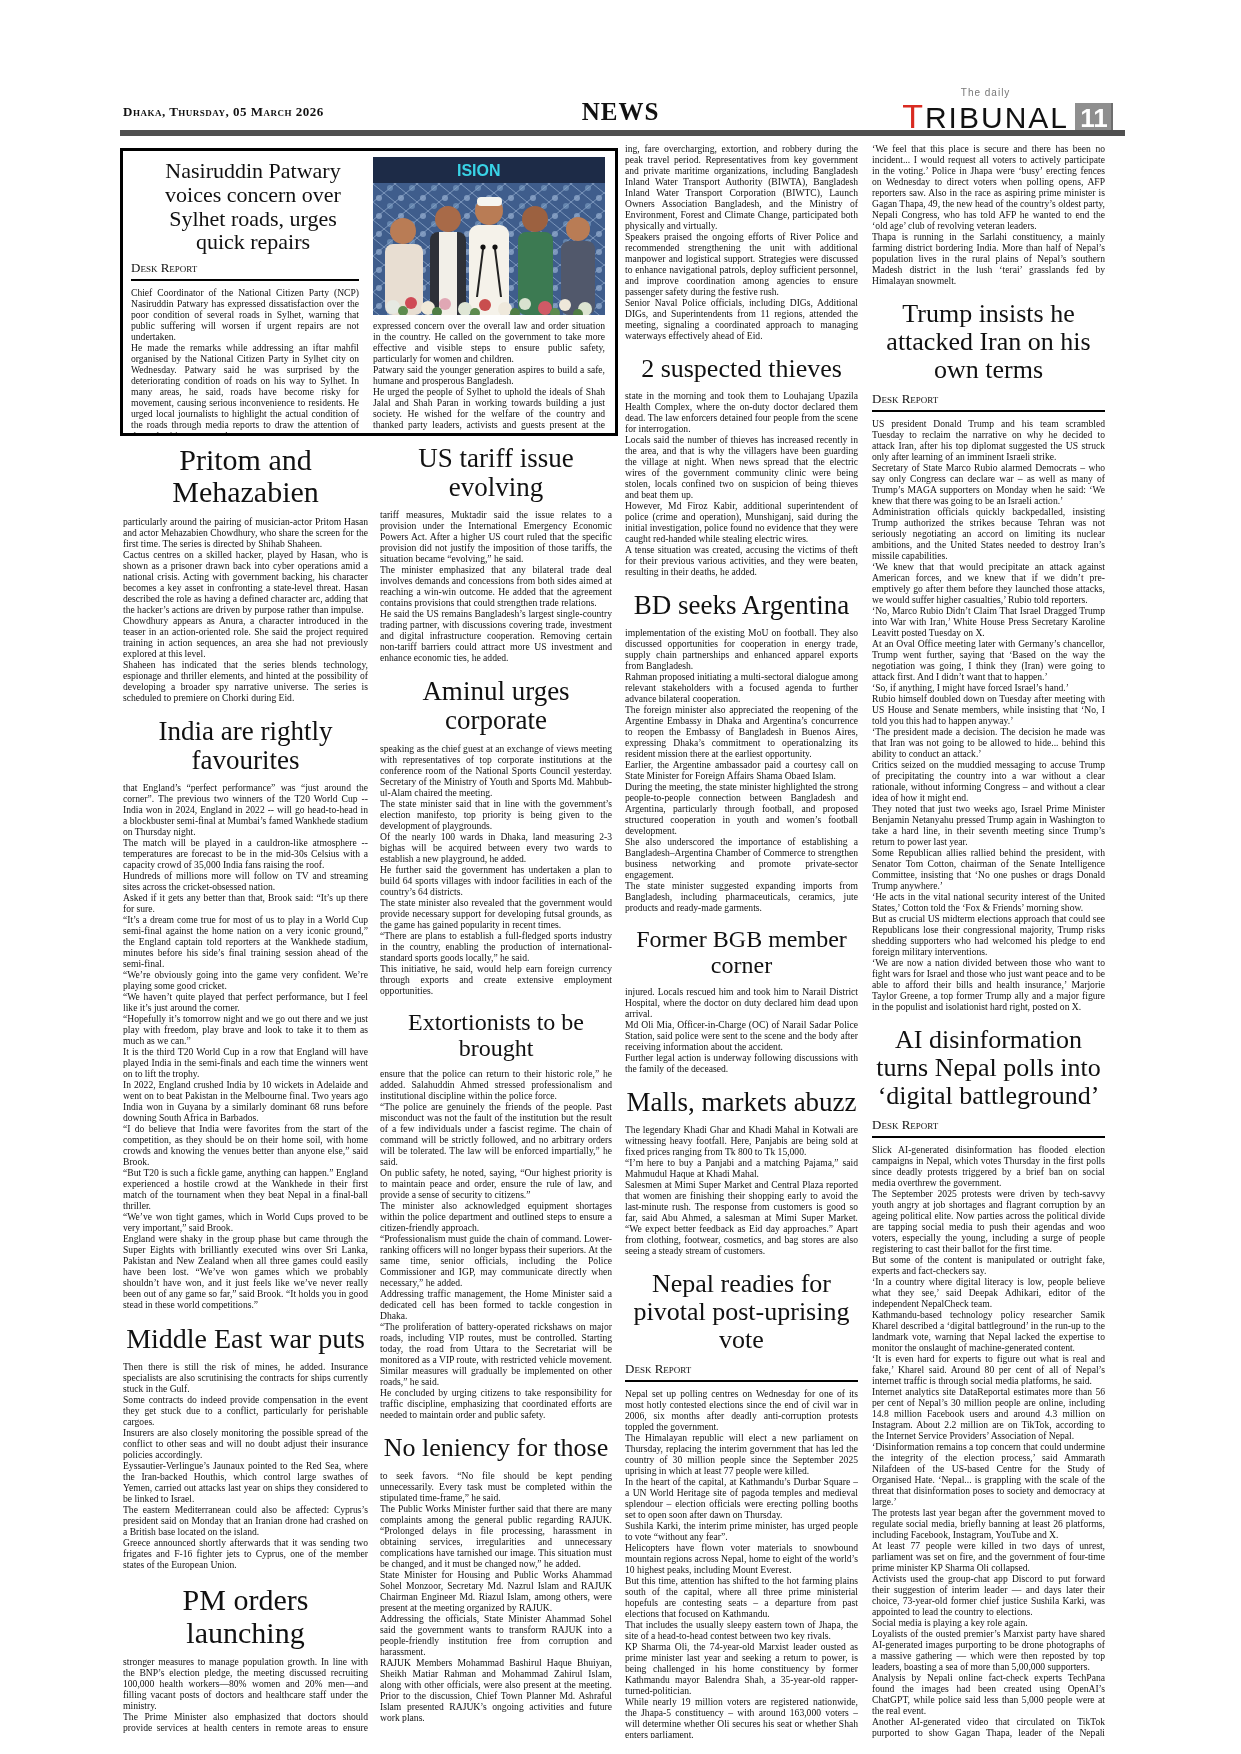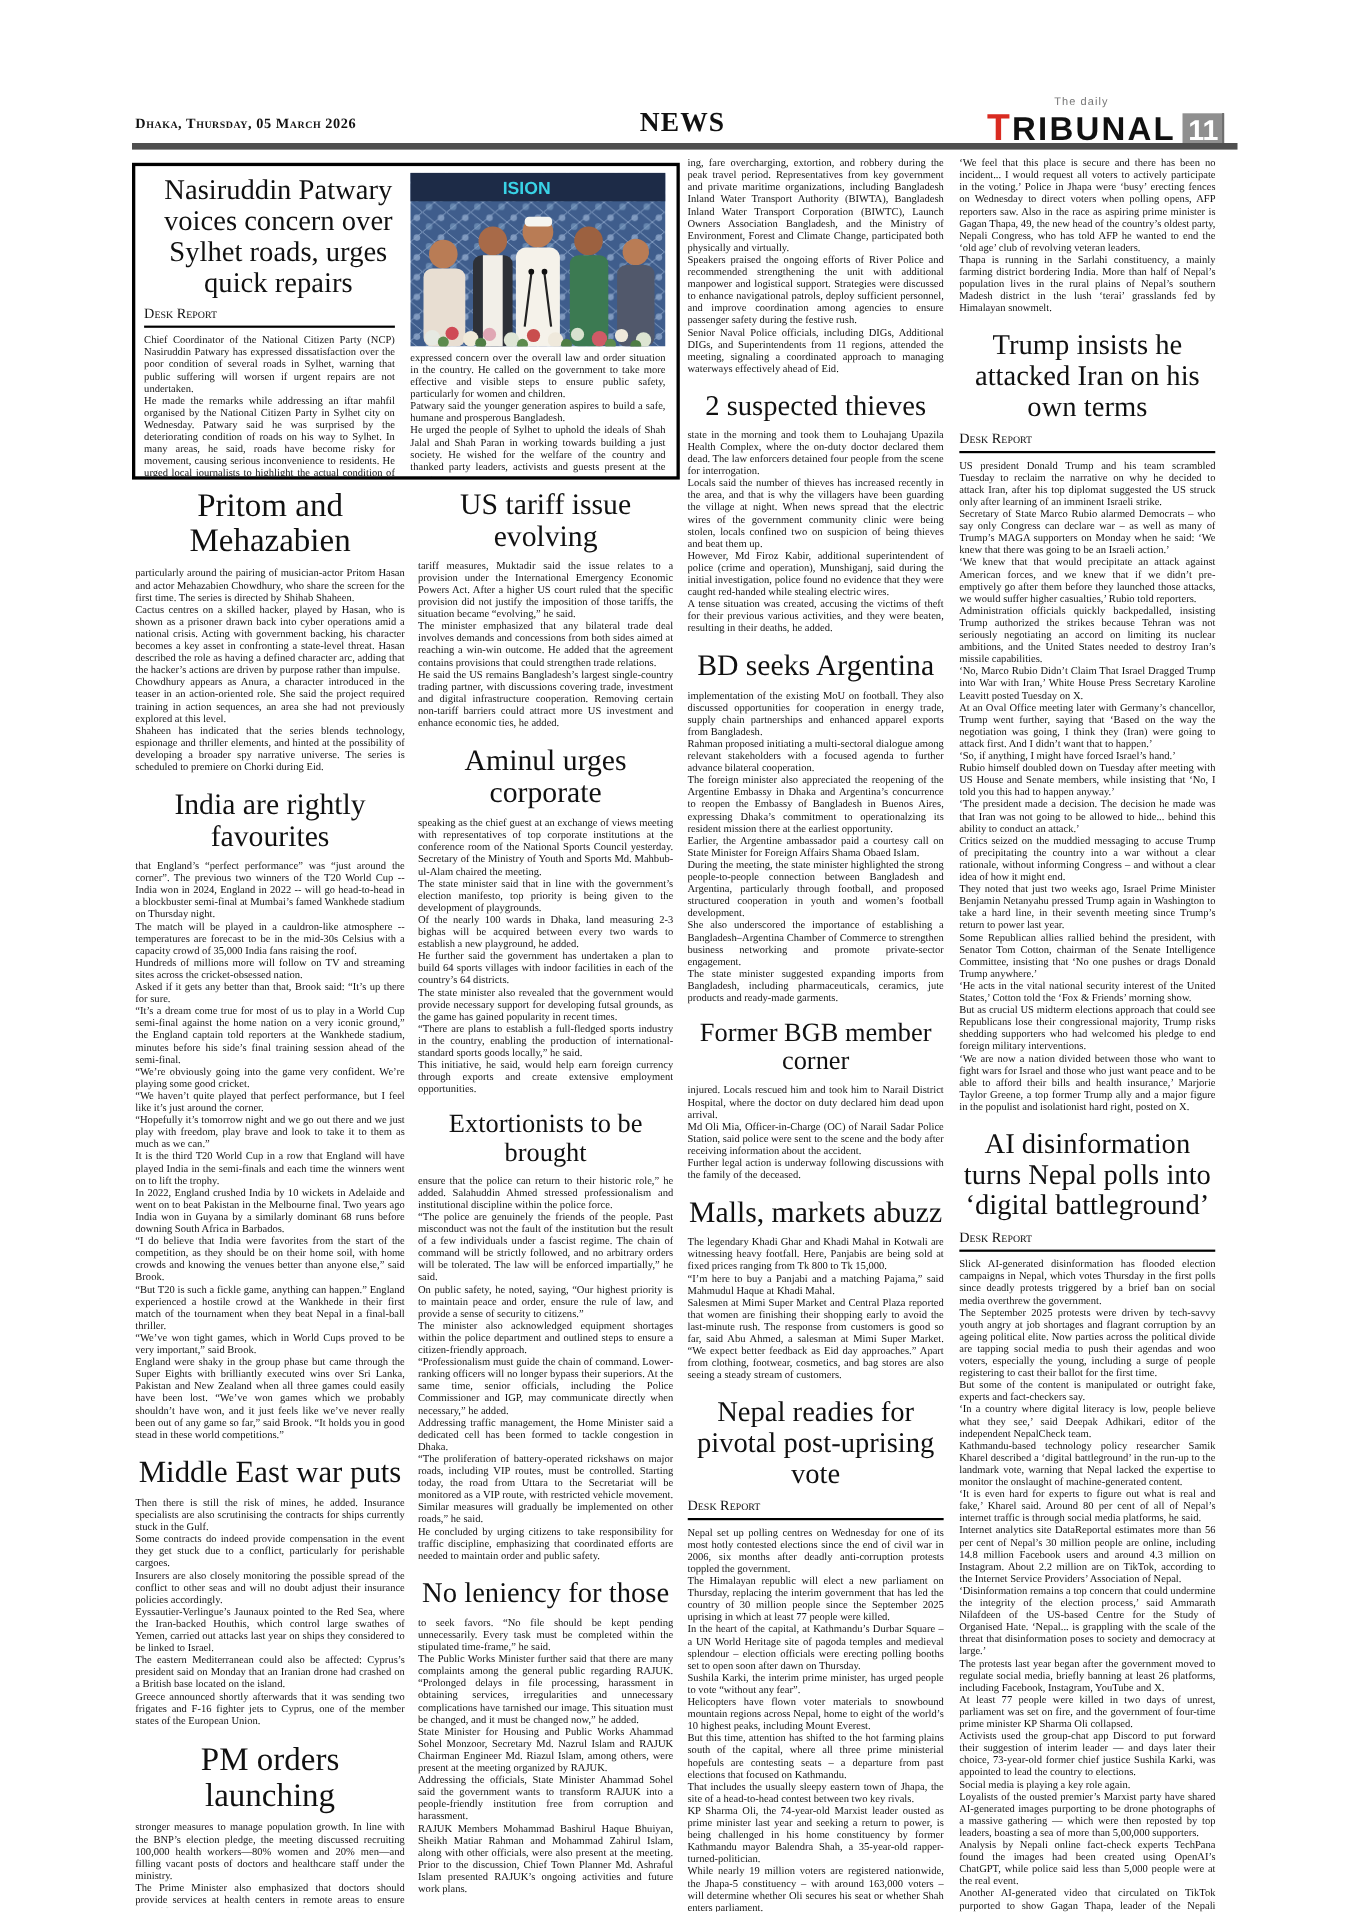--- a/index.html
+++ b/index.html
@@ -4,39 +4,39 @@
 <style>
   html,body{margin:0;padding:0;background:#e8e8e8;}
   .page{position:relative;width:1241px;height:1754px;background:#ffffff;margin:0 auto;overflow:hidden;
         font-family:"Liberation Serif","DejaVu Serif",serif;color:#111;}
   
   .dateline{position:absolute;left:123px;top:104px;font-size:13px;font-weight:bold;font-variant:small-caps;letter-spacing:.5px;}
   .section-title{position:absolute;left:0;right:0;top:98px;text-align:center;font-size:25px;font-weight:bold;letter-spacing:1px;}
   .masthead{position:absolute;right:128px;top:88px;display:flex;align-items:flex-end;gap:6px;font-family:"Liberation Sans","DejaVu Sans",sans-serif;}
   .logo-text{display:flex;flex-direction:column;align-items:center;line-height:1;}
   .logo-prefix{font-size:10px;color:#777;letter-spacing:1px;margin-bottom:1px;}
-  .logo-title{font-size:30px;font-weight:700;letter-spacing:2px;color:#111;}
+  .logo-title{font-size:30px;font-weight:400;letter-spacing:2px;color:#111;}
   .logo-title::first-letter{color:#d92b21;font-size:34px;}
   .logo-pagebox{width:38px;height:30px;background:#8f8f8f;color:#fff;font-size:26px;font-weight:800;
                display:flex;align-items:center;justify-content:center;box-shadow:inset -2px -2px 0 #6e6e6e;}
   .header-rule{position:absolute;left:120px;right:116px;top:130px;height:6px;background:#4f4f4f;}
   
   .col{position:absolute;overflow:hidden;}
   .hl{font-weight:400;text-align:center;margin:0 0 7px 0;line-height:1.08;font-family:"Liberation Serif",serif;}
   .hl-26{font-size:26px;} .hl-27{font-size:27px;font-family:Liberation Serif, serif;} .hl-28{font-size:28px;} .hl-24{font-size:24px;} .hl-30{font-size:30px;}
   .byline{font-weight:normal;font-variant:small-caps;font-size:13px;border-bottom:2px solid #000;padding-bottom:3px;margin:2px 0 6px 0;}
   .body{font-size:9.6px;line-height:11px;text-align:justify;}
   .body p{margin:0;}
   .article{margin-bottom:14px;}
   
   .leadbox{position:absolute;left:120px;top:148px;width:498px;height:288px;border:3px solid #000;
            box-sizing:border-box;display:flex;padding:6px 8px;gap:14px;overflow:hidden;}
   .leadbox .left{width:228px;display:flex;flex-direction:column;}
   .leadbox .right{width:232px;display:flex;flex-direction:column;}
-  .leadbox .hl{font-size:26px;margin:2px 0 4px 16px;}
+  .leadbox .hl{font-size:22px;margin:2px 0 4px 16px;}
   .photo{width:232px;height:158px;margin-bottom:5px;flex:none;}
 </style>
 </head>
 <body>
 
 <div class="page">
 
   <div class="dateline">Dhaka, Thursday, 05 March 2026</div>
   <div class="section-title">NEWS</div>
   <div class="masthead">
@@ -281,22 +281,22 @@
           <p>‘We feel that this place is secure and there has been no incident... I would request all voters to actively participate in the voting.’ Police in Jhapa were ‘busy’ erecting fences on Wednesday to direct voters when polling opens, AFP reporters saw. Also in the race as aspiring prime minister is Gagan Thapa, 49, the new head of the country’s oldest party, Nepali Congress, who has told AFP he wanted to end the ‘old age’ club of revolving veteran leaders.</p>
           <p>Thapa is running in the Sarlahi constituency, a mainly farming district bordering India. More than half of Nepal’s population lives in the rural plains of Nepal’s southern Madesh district in the lush ‘terai’ grasslands fed by Himalayan snowmelt.</p>
         </div>
     </section>
     <section class="article">
       <h2 class="hl hl-26">Trump insists he attacked Iran on his own terms</h2>
       <div class="byline">Desk Report</div>
       <div class="body">
           <p>US president Donald Trump and his team scrambled Tuesday to reclaim the narrative on why he decided to attack Iran, after his top diplomat suggested the US struck only after learning of an imminent Israeli strike.</p>
           <p>Secretary of State Marco Rubio alarmed Democrats – who say only Congress can declare war – as well as many of Trump’s MAGA supporters on Monday when he said: ‘We knew that there was going to be an Israeli action.’</p>
+          <p>Administration officials quickly backpedalled, insisting Trump authorized the strikes because Tehran was not seriously negotiating an accord on limiting its nuclear ambitions, and the United States needed to destroy Iran’s missile capabilities.</p>
           <p>‘We knew that that would precipitate an attack against American forces, and we knew that if we didn’t pre-emptively go after them before they launched those attacks, we would suffer higher casualties,’ Rubio told reporters.</p>
-          <p>Administration officials quickly backpedalled, insisting Trump authorized the strikes because Tehran was not seriously negotiating an accord on limiting its nuclear ambitions, and the United States needed to destroy Iran’s missile capabilities.</p>
           <p>‘No, Marco Rubio Didn’t Claim That Israel Dragged Trump into War with Iran,’ White House Press Secretary Karoline Leavitt posted Tuesday on X.</p>
           <p>At an Oval Office meeting later with Germany’s chancellor, Trump went further, saying that ‘Based on the way the negotiation was going, I think they (Iran) were going to attack first. And I didn’t want that to happen.’</p>
           <p>‘So, if anything, I might have forced Israel’s hand.’</p>
           <p>Rubio himself doubled down on Tuesday after meeting with US House and Senate members, while insisting that ‘No, I told you this had to happen anyway.’</p>
           <p>‘The president made a decision. The decision he made was that Iran was not going to be allowed to hide... behind this ability to conduct an attack.’</p>
           <p>Critics seized on the muddied messaging to accuse Trump of precipitating the country into a war without a clear rationale, without informing Congress – and without a clear idea of how it might end.</p>
           <p>They noted that just two weeks ago, Israel Prime Minister Benjamin Netanyahu pressed Trump again in Washington to take a hard line, in their seventh meeting since Trump’s return to power last year.</p>
           <p>Some Republican allies rallied behind the president, with Senator Tom Cotton, chairman of the Senate Intelligence Committee, insisting that ‘No one pushes or drags Donald Trump anywhere.’</p>
           <p>‘He acts in the vital national security interest of the United States,’ Cotton told the ‘Fox &amp; Friends’ morning show.</p>
           <p>But as crucial US midterm elections approach that could see Republicans lose their congressional majority, Trump risks shedding supporters who had welcomed his pledge to end foreign military interventions.</p>

